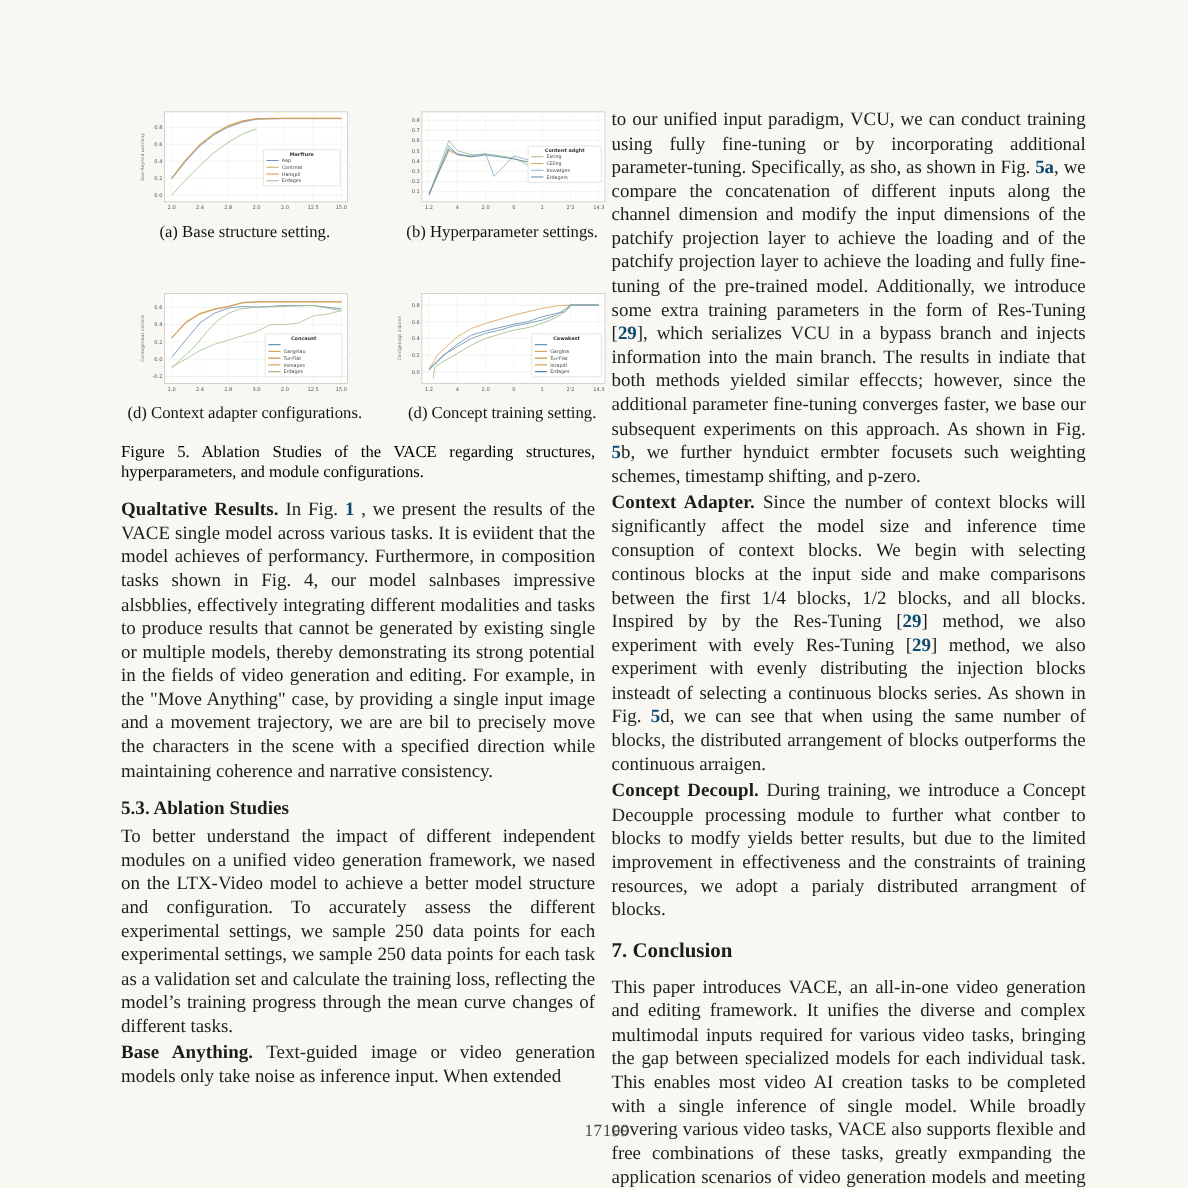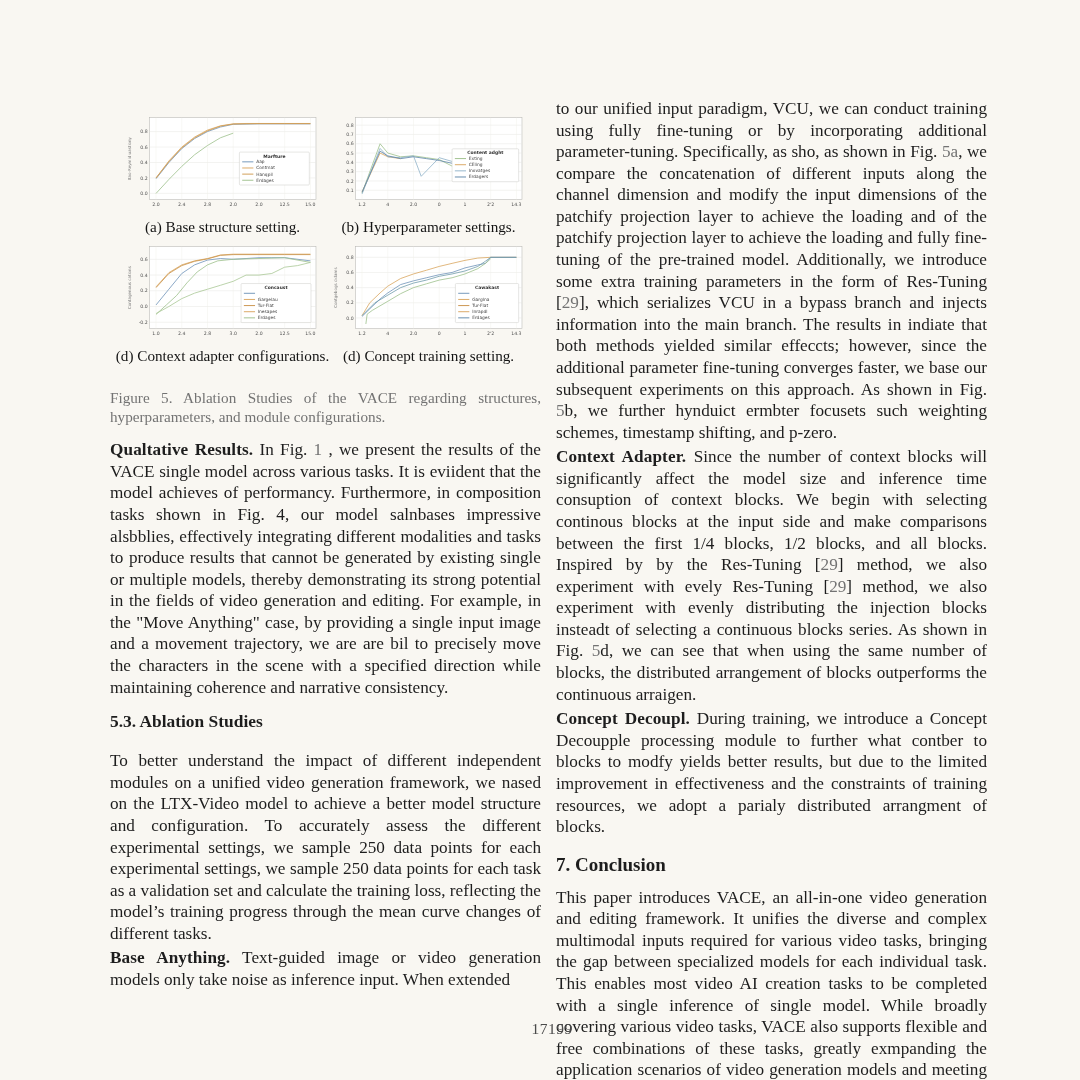--- a/index.html
+++ b/index.html
@@ -1,33 +1,33 @@
 <!DOCTYPE html>
 <html><head>
 <meta charset="utf-8">
 <style>
   html,body{margin:0;padding:0;background:#e9e7e2;}
   .page{position:relative;width:1080px;height:1080px;background:#f9f7f2;
         font-family:"Liberation Serif",serif;color:#1d1d1d;overflow:hidden;}
   .col{position:absolute;top:98px;width:431px;}
   .col-left{left:110px;}
   .col-right{left:556px;}
-  .fig-grid{width:404px;margin:16px auto;display:grid;grid-template-columns:198px 198px;column-gap:8px;row-gap:0;}
+  .fig-grid{width:404px;margin:0 auto;display:grid;grid-template-columns:198px 198px;column-gap:8px;row-gap:0;gap:36px;}
   .subplot{display:flex;flex-direction:column;align-items:center;}
   .chart-host{width:198px;}
   .chart-host svg{display:block;}
   .subcap{font-size:15.2px;color:#141414;margin:-2px 0 7px;white-space:nowrap;}
-  .fig-caption{font-size:15.2px;line-height:1.26;text-align:justify;margin-top:9px;color:#737373;}
+  .fig-caption{font-size:15.2px;line-height:1.26;text-align:justify;margin-top:9px;color:#000000;}
   .text-blocks{margin-top:13px;}
   .col-right .text-blocks{margin-top:0;}
   .body-p{font-size:17.2px;line-height:1.255;text-align:justify;margin:0 0 3px 0;}
   .body-p b{letter-spacing:.1px;}
-  .sub-head{font-weight:bold;font-size:17.4px;margin:13px 0 18px 0;}
+  .sub-head{font-weight:bold;font-size:17.4px;margin:13px 0 4px 0;}
   .sec-head{font-weight:bold;font-size:19px;margin:16px 0 11px 0;}
-  .ref{color:#737373;}
+  .ref{color:#0c4a6e;font-weight:bold;}
   .page-number{position:absolute;left:0;right:0;bottom:42px;text-align:center;
                font-size:15.5px;color:#4a4a4a;letter-spacing:.5px;padding-left:24px;}
 </style>
 </head>
 <body>
 
 <div class="page">
 
   <div class="col col-left">
     <div class="figure">

